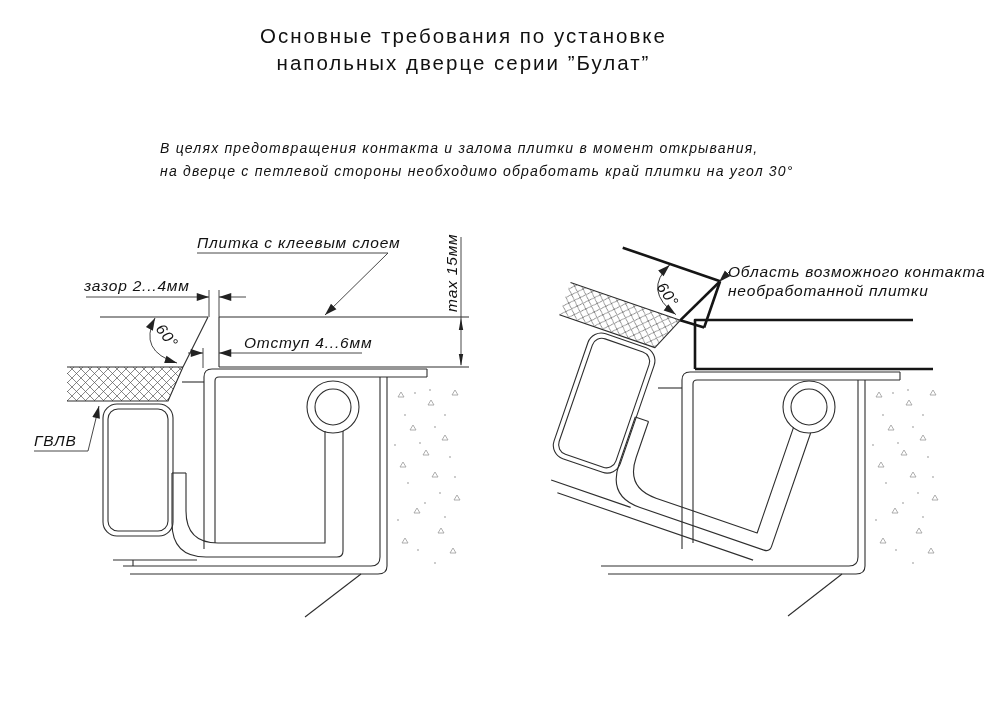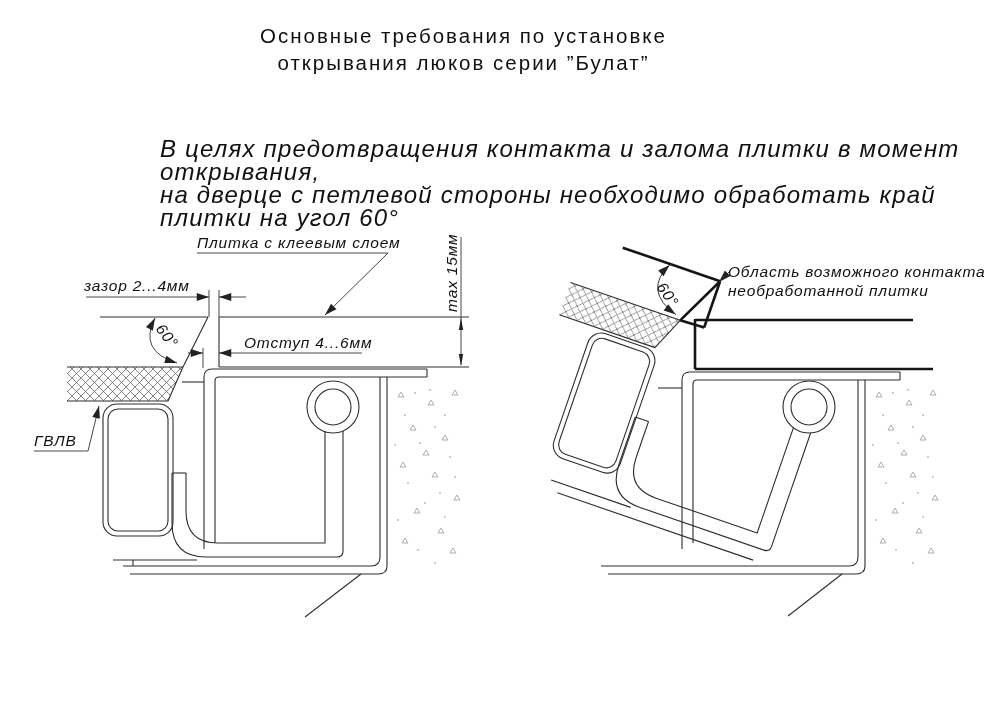--- a/index.html
+++ b/index.html
@@ -1,41 +1,41 @@
 <!DOCTYPE html>
 <html><head>
 <meta charset="utf-8">
 <style>
   html,body{margin:0;padding:0;background:#fff;}
   body{width:1000px;height:707px;position:relative;overflow:hidden;
        font-family:"Liberation Sans",sans-serif;}
   .title{position:absolute;top:22px;left:0;width:927px;text-align:center;
          font-size:20.5px;letter-spacing:2px;color:#111;line-height:27px;}
   .note{position:absolute;top:137px;left:160px;font-style:italic;
-        font-size:24px;letter-spacing:1.2px;color:#111;line-height:23px;}
+        font-size:14px;letter-spacing:1.2px;color:#111;line-height:23px;}
   svg{position:absolute;top:0;left:0;}
   .ln{fill:none;stroke:#2e2e2e;stroke-width:1.1;stroke-linejoin:round;}
   .bold{fill:none;stroke:#151515;stroke-width:2.6;stroke-linejoin:round;}
   .dim{fill:none;stroke:#333;stroke-width:0.9;}
   .lbl{font-family:"Liberation Sans",sans-serif;font-style:italic;
        font-size:15.5px;letter-spacing:0.8px;fill:#111;}
   .speck-t{fill:none;stroke:#9a9a9a;stroke-width:0.8;}
   .speck-d{fill:#b5b5b5;}
 </style>
 </head>
 <body>
 
 <div class="title">
   <div>Основные требования по установке</div>
-  <div>открывания люков серии ”Булат”</div>
+  <div>напольных дверце серии ”Булат”</div>
 </div>
 
 <div class="note">
   <div>В целях предотвращения контакта и залома плитки в момент открывания,</div>
-  <div>на дверце с петлевой стороны необходимо обработать край плитки на угол 60°</div>
+  <div>на дверце с петлевой стороны необходимо обработать край плитки на угол 30°</div>
 </div>
 
 <svg width="1000" height="707" viewBox="0 0 1000 707">
   <defs>
     <pattern id="xh" width="9" height="9" patternUnits="userSpaceOnUse">
       <path d="M0,9 L9,0 M0,0 L9,9" stroke="#555" stroke-width="0.7" fill="none"></path>
     </pattern>
     <marker id="arr" viewBox="0 0 11 9" refX="11" refY="4.5" markerWidth="13" markerHeight="10" markerUnits="userSpaceOnUse" orient="auto-start-reverse">
       <path d="M0,1 L11,4.5 L0,8 Z" fill="#222"></path>
     </marker>

